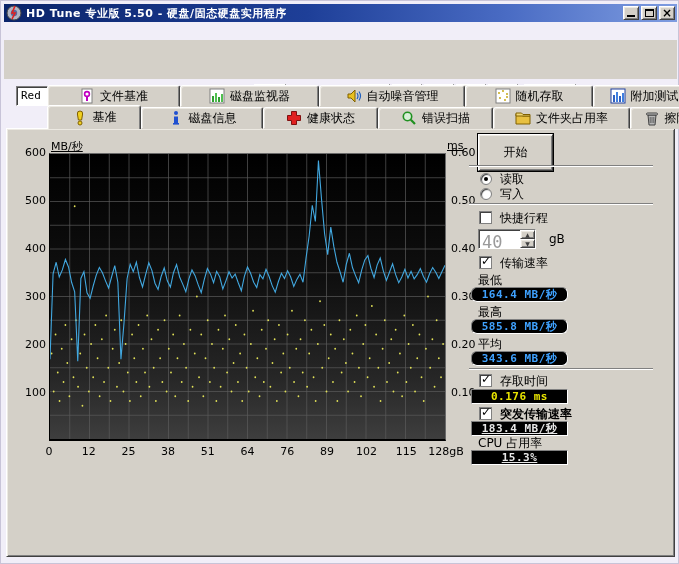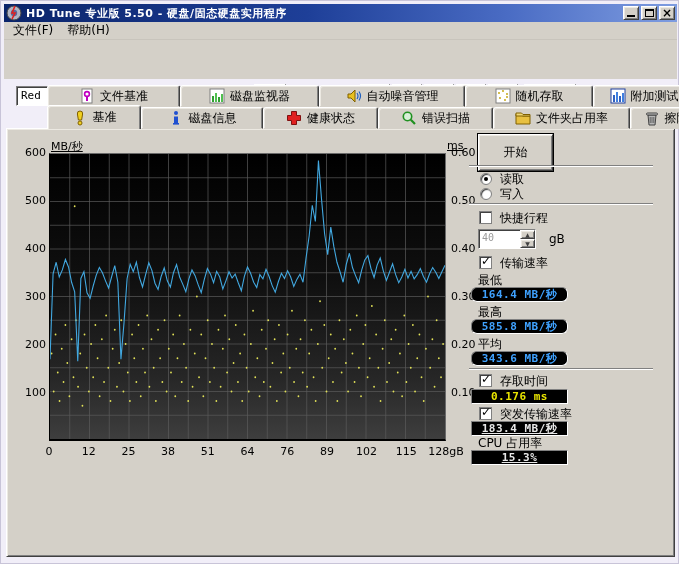--- a/index.html
+++ b/index.html
@@ -79,21 +79,21 @@
     border:1px solid #808080; box-shadow: inset 1px 1px 0 #404040; }
   .checkbox.on::after { content:'✓'; position:absolute; left:1px; top:-3px;
     font-size:12px; font-weight:bold; color:#000; }
   .ctl-label { position:absolute; font-size:12px; color:#000; white-space:nowrap; }
   .lcd { position:absolute; left:470px; width:97px; height:15px; background:#000;
     border:1px solid; border-color:#808080 #ffffff #ffffff #808080;
     font-family:"DejaVu Sans Mono", monospace; font-size:11px; font-weight:bold;
     display:flex; align-items:center; justify-content:center; letter-spacing:0.5px; }
   .lcd.cyan { color:#3fa2ff;border-radius:6px; } .lcd.yellow { color:#e8e400; } .lcd.white { color:#e8e8e8;text-decoration:underline; }
   .spinner { position:absolute; left:477px; top:228px; width:58px; height:20px; display:flex; }
-  .spinner .val { flex:1; padding:2px 3px; color:#9a9a9a; font-size:10px;
+  .spinner .val { flex:1; padding:2px 3px; color:#9a9a9a; font-size:17px;
     font-family:"DejaVu Sans Mono", monospace; }
   .spinner .spins { width:15px; display:flex; flex-direction:column; }
   .spinner .spins div { flex:1; font-size:6px; display:flex; align-items:center; justify-content:center; color:#404040;}
   .icon16 { width:16px; height:16px; flex:none; }
 </style>
 </head>
 <body>
 
 <div class="window">
 
@@ -108,24 +108,20 @@
         <span class="minglyph"></span>
       </div>
     <div class="winbtn raised">
         <span class="maxglyph"></span>
       </div>
     <div class="winbtn raised">
         <span class="closeglyph">×</span>
       </div>
   </div>
 
-  <div class="menubar abs">
-    <span class="menuitem">文件(F)</span>
-    <span class="menuitem">帮助(H)</span>
-  </div>
 
   <div class="toolbar abs">
     <div class="combo sunken abs">
       <span class="txt">Red Hat VirtIO (128 gB)</span>
       <span class="arrowbtn raised">▼</span>
     </div>
     <div class="toolbtn raised abs" style="left:250px; width:32px;">
       <svg width="12" height="18" viewBox="0 0 12 18">
         <rect x="4.5" y="1" width="3" height="11" rx="1.5" fill="#fff" stroke="#802020"></rect>
         <rect x="5.2" y="4" width="1.6" height="8" fill="#e01010"></rect>
@@ -559,19 +555,19 @@
   <span class="ctl-label" style="left:477px; top:335px;">平均</span>
   <div class="lcd cyan" style="top:350px;">343.6 MB/秒</div>
 
   <div class="sep" style="top:367px;"></div>
 
   <span class="checkbox on" style="left:478px; top:373px;"></span>
   <span class="ctl-label" style="left:499px; top:372px;">存取时间</span>
   <div class="lcd yellow" style="top:388px;">0.176 ms</div>
 
   <span class="checkbox on" style="left:478px; top:406px;"></span>
-  <span class="ctl-label" style="left:499px; top:405px;">突发传输速率</span>
+  <span class="ctl-label" style="left:499px; top:405px;font-weight:bold;">突发传输速率</span>
   <div class="lcd white" style="top:420px;">183.4 MB/秒</div>
 
   <span class="ctl-label" style="left:477px; top:434px;">CPU 占用率</span>
   <div class="lcd white" style="top:449px;">15.3%</div>
 
 </div>
 
 </body></html>

